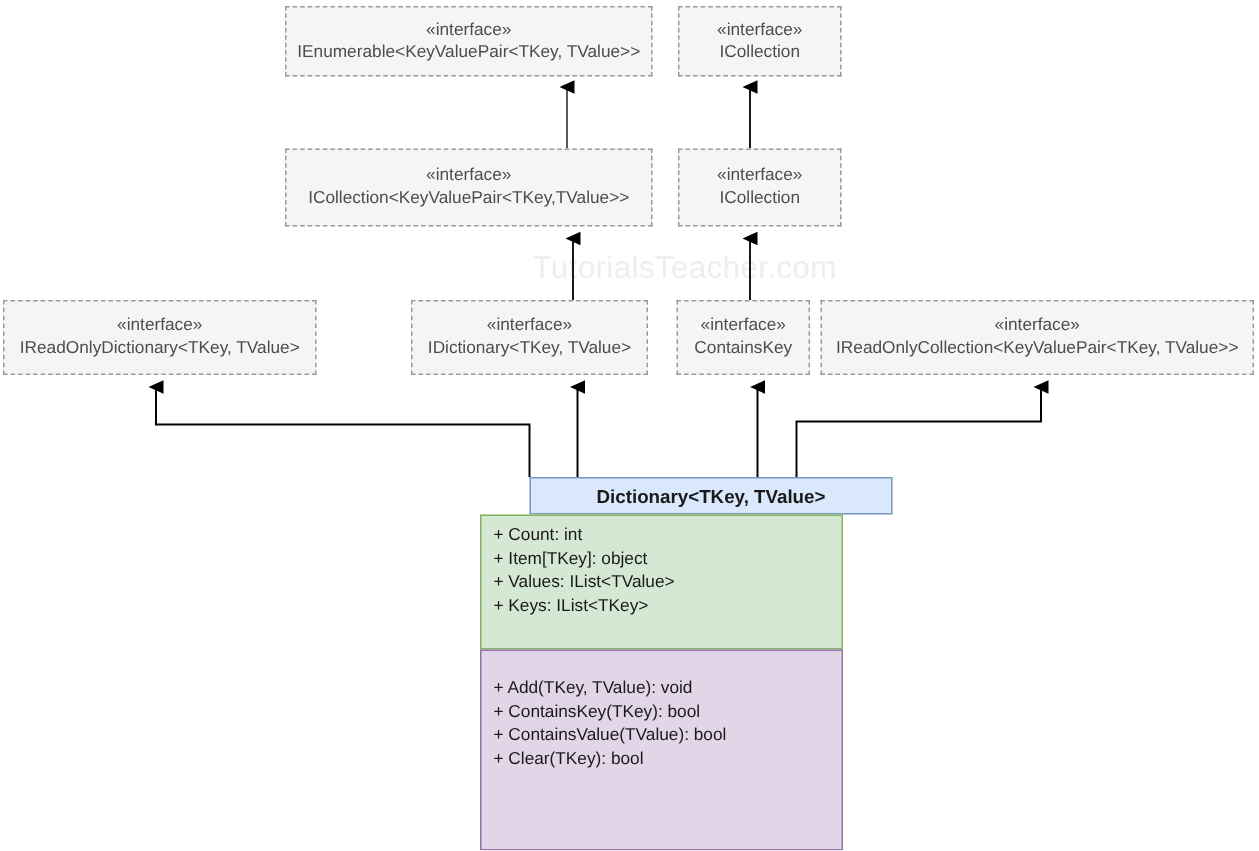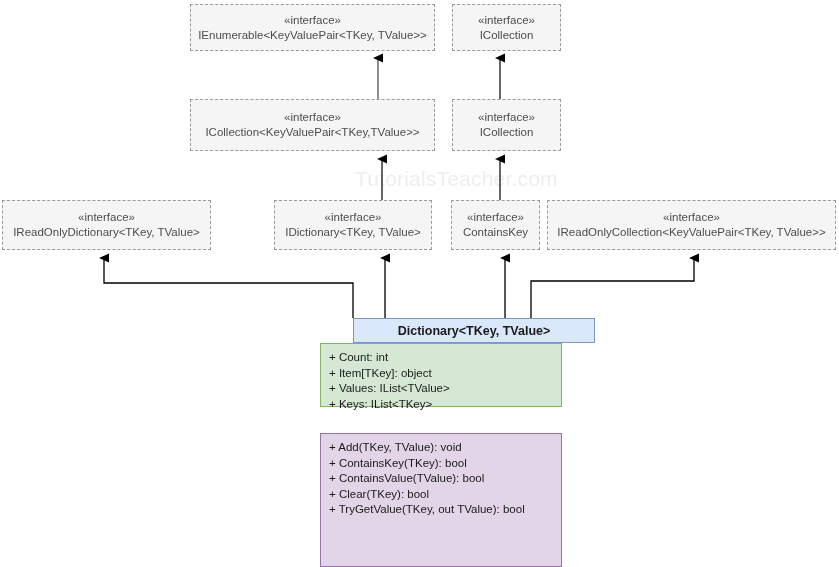--- a/index.html
+++ b/index.html
@@ -67,21 +67,21 @@
     box-sizing: border-box;
     background: #d5e8d4;
     border: 1px solid #82b366;
     padding: 6px 8px 0 8px;
   }
   .cls-methods {
     position: absolute;
     box-sizing: border-box;
     background: #e1d5e7;
     border: 1px solid #9673a6;
-    padding: 6px 8px 0 8px;
+    padding: 18px 8px 0 8px;
   }
   .member {
     font-size: 11.5px;
     line-height: 15.5px;
     color: #1a1a1a;
     white-space: nowrap;
   }
   
   .svg-layer {
     position: absolute;
@@ -169,29 +169,28 @@
   </div>
 
   <div class="iface" style="left:547px; top:200px; width:289px; height:50px;">
     <span class="stereo">«interface»</span>
     <span class="iname">IReadOnlyCollection&lt;KeyValuePair&lt;TKey, TValue&gt;&gt;</span>
   </div>
 
   <div class="cls">
     <div class="cls-header" style="left:320px; top:318px; width:242px; height:25px;margin-left:33px;">Dictionary&lt;TKey, TValue&gt;</div>
 
-    <div class="cls-props" style="left:320px; top:343px; width:242px; height:64px;">
+    <div class="cls-props" style="left:320px; top:343px; width:242px; height:90px;">
       <div class="member">+ Count: int</div>
       <div class="member">+ Item[TKey]: object</div>
       <div class="member">+ Values: IList&lt;TValue&gt;</div>
       <div class="member">+ Keys: IList&lt;TKey&gt;</div>
     </div>
 
     <div class="cls-methods" style="left:320px; top:433px; width:242px; height:134px;">
       <div class="member">+ Add(TKey, TValue): void</div>
       <div class="member">+ ContainsKey(TKey): bool</div>
       <div class="member">+ ContainsValue(TValue): bool</div>
       <div class="member">+ Clear(TKey): bool</div>
-      <div class="member">+ TryGetValue(TKey, out TValue): bool</div>
     </div>
   </div>
 
 </div>
 
 </body></html>

